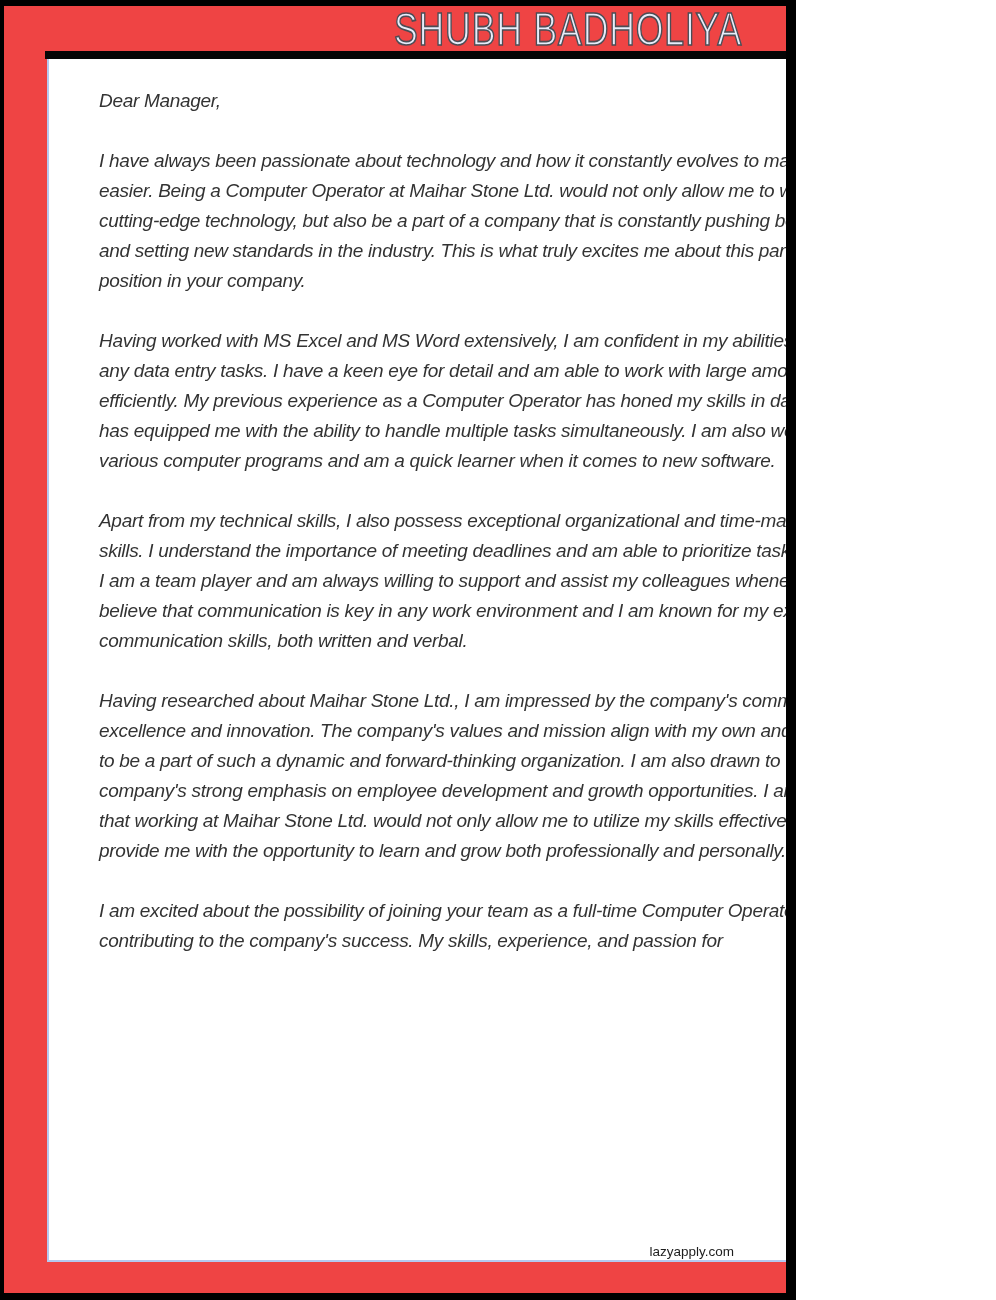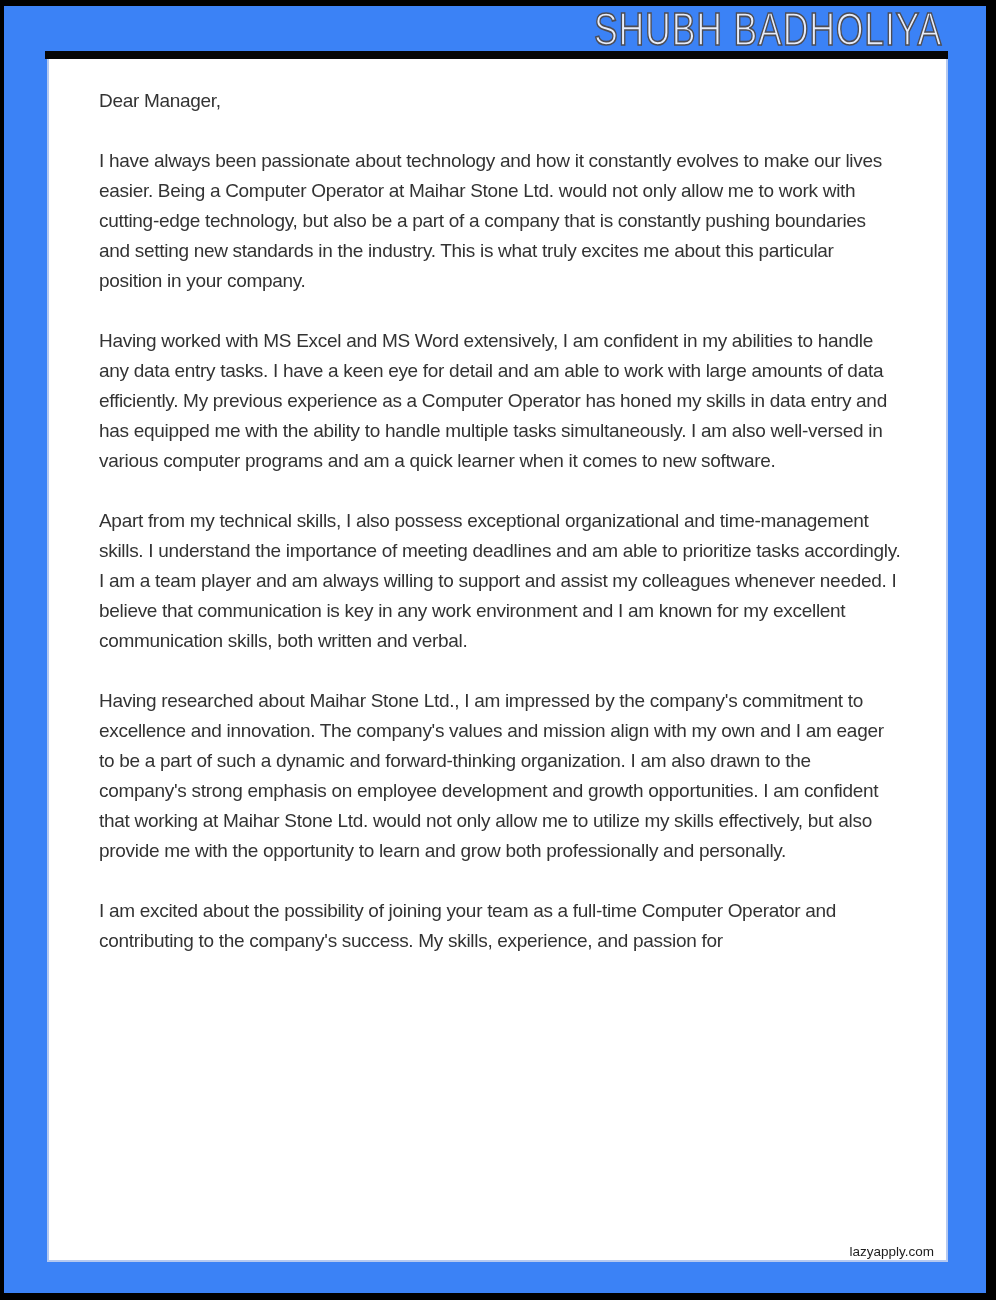--- a/index.html
+++ b/index.html
@@ -1,22 +1,22 @@
 <!DOCTYPE html>
 <html><head>
 <meta charset="utf-8">
 <style>
   html, body { margin: 0; padding: 0; background: #ffffff; }
   * { box-sizing: border-box; }
 
   .screen {
     position: relative;
-    width: 996px;
+    width: 796px;
     height: 1300px;
-    background: #3b82f6;
+    background: #ef4444;
     border-style: solid;
     border-color: #000000;
     border-width: 6px 10px 7px 4px;
     overflow: hidden;
     font-family: "Liberation Sans", sans-serif;
   }
 
   
   .page-title {
     position: absolute;
@@ -62,21 +62,21 @@
     position: absolute;
     left: 95px;
     top: 80px;
     width: 802px;
     z-index: 2;
     color: #333333;
     font-size: 19px;
     line-height: 30px;
     letter-spacing: -0.3px;
   }
-  .letter p { margin: 0 0 30px 0; }
+  .letter p { margin: 0 0 30px 0; font-style: italic; }
   .letter p:last-child { margin-bottom: 0; }
 
   .watermark {
     position: absolute;
     right: 52px;
     top: 1238px;
     z-index: 4;
     font-size: 13.5px;
     color: #1d1d1d;
     letter-spacing: 0;

